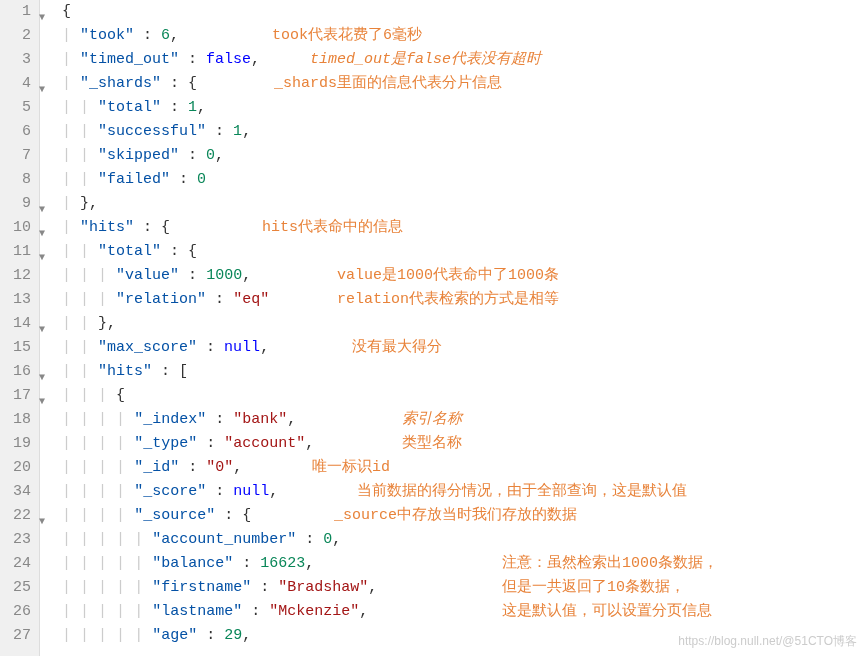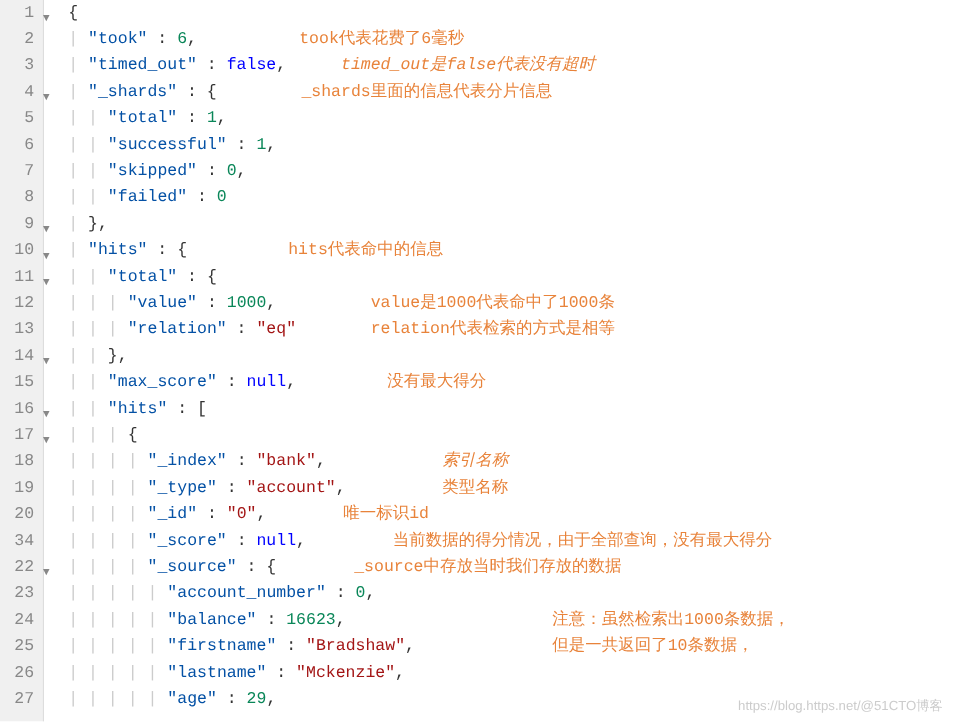--- a/index.html
+++ b/index.html
@@ -124,22 +124,22 @@
       <div class="code-line"><span class="guide">|</span> <span class="guide">|</span> <span class="key">"total"</span><span class="punct"> : {</span></div>
       <div class="code-line"><span class="guide">|</span> <span class="guide">|</span> <span class="guide">|</span> <span class="key">"value"</span><span class="punct"> : </span><span class="number">1000</span><span class="punct">,</span><span class="annotation" style="left: 275px; top: 0px;">value是1000代表命中了1000条</span></div>
       <div class="code-line"><span class="guide">|</span> <span class="guide">|</span> <span class="guide">|</span> <span class="key">"relation"</span><span class="punct"> : </span><span class="string">"eq"</span><span class="annotation" style="left: 275px; top: 0px;">relation代表检索的方式是相等</span></div>
       <div class="code-line"><span class="guide">|</span> <span class="guide">|</span> <span class="punct">},</span></div>
       <div class="code-line"><span class="guide">|</span> <span class="guide">|</span> <span class="key">"max_score"</span><span class="punct"> : </span><span class="null">null</span><span class="punct">,</span><span class="annotation" style="left: 290px; top: 0px;">没有最大得分</span></div>
       <div class="code-line"><span class="guide">|</span> <span class="guide">|</span> <span class="key">"hits"</span><span class="punct"> : [</span></div>
       <div class="code-line"><span class="guide">|</span> <span class="guide">|</span> <span class="guide">|</span> <span class="punct">{</span></div>
       <div class="code-line"><span class="guide">|</span> <span class="guide">|</span> <span class="guide">|</span> <span class="guide">|</span> <span class="key">"_index"</span><span class="punct"> : </span><span class="string">"bank"</span><span class="punct">,</span><span class="annotation" style="left: 340px; top: 0px; font-style: italic;">索引名称</span></div>
       <div class="code-line"><span class="guide">|</span> <span class="guide">|</span> <span class="guide">|</span> <span class="guide">|</span> <span class="key">"_type"</span><span class="punct"> : </span><span class="string">"account"</span><span class="punct">,</span><span class="annotation" style="left: 340px; top: 0px;">类型名称</span></div>
       <div class="code-line"><span class="guide">|</span> <span class="guide">|</span> <span class="guide">|</span> <span class="guide">|</span> <span class="key">"_id"</span><span class="punct"> : </span><span class="string">"0"</span><span class="punct">,</span><span class="annotation" style="left: 250px; top: 0px;">唯一标识id</span></div>
-      <div class="code-line"><span class="guide">|</span> <span class="guide">|</span> <span class="guide">|</span> <span class="guide">|</span> <span class="key">"_score"</span><span class="punct"> : </span><span class="null">null</span><span class="punct">,</span><span class="annotation" style="left: 295px; top: 0px;">当前数据的得分情况，由于全部查询，没有最大得分</span></div>
-      <div class="code-line"><span class="guide">|</span> <span class="guide">|</span> <span class="guide">|</span> <span class="guide">|</span> <span class="key">"_source"</span><span class="punct"> : {</span><span class="annotation" style="left: 260px; top: 0px;">_source中存放当时我们存放的数据</span></div>
+      <div class="code-line"><span class="guide">|</span> <span class="guide">|</span> <span class="guide">|</span> <span class="guide">|</span> <span class="key">"_score"</span><span class="punct"> : </span><span class="null">null</span><span class="punct">,</span><span class="annotation" style="left: 295px; top: 0px;">当前数据的得分情况，由于全部查询，这是默认值</span></div>
+      <div class="code-line"><span class="guide">|</span> <span class="guide">|</span> <span class="guide">|</span> <span class="guide">|</span> <span class="key">"_source"</span><span class="punct"> : {</span><span class="annotation" style="left: 272px; top: 0px;">_source中存放当时我们存放的数据</span></div>
       <div class="code-line"><span class="guide">|</span> <span class="guide">|</span> <span class="guide">|</span> <span class="guide">|</span> <span class="guide">|</span> <span class="key">"account_number"</span><span class="punct"> : </span><span class="number">0</span><span class="punct">,</span></div>
       <div class="code-line"><span class="guide">|</span> <span class="guide">|</span> <span class="guide">|</span> <span class="guide">|</span> <span class="guide">|</span> <span class="key">"balance"</span><span class="punct"> : </span><span class="number">16623</span><span class="punct">,</span><span class="annotation" style="left: 440px; top: 0px;">注意：虽然检索出1000条数据，</span></div>
       <div class="code-line"><span class="guide">|</span> <span class="guide">|</span> <span class="guide">|</span> <span class="guide">|</span> <span class="guide">|</span> <span class="key">"firstname"</span><span class="punct"> : </span><span class="string">"Bradshaw"</span><span class="punct">,</span><span class="annotation" style="left: 440px; top: 0px; font-family: Liberation Mono, monospace;">但是一共返回了10条数据，</span></div>
-      <div class="code-line"><span class="guide">|</span> <span class="guide">|</span> <span class="guide">|</span> <span class="guide">|</span> <span class="guide">|</span> <span class="key">"lastname"</span><span class="punct"> : </span><span class="string">"Mckenzie"</span><span class="punct">,</span></div>
+      <div class="code-line"><span class="guide">|</span> <span class="guide">|</span> <span class="guide">|</span> <span class="guide">|</span> <span class="guide">|</span> <span class="key">"lastname"</span><span class="punct"> : </span><span class="string">"Mckenzie"</span><span class="punct">,</span><span class="annotation" style="left: 440px; top: 0px;">这是默认值，可以设置分页信息</span></div>
       <div class="code-line"><span class="guide">|</span> <span class="guide">|</span> <span class="guide">|</span> <span class="guide">|</span> <span class="guide">|</span> <span class="key">"age"</span><span class="punct"> : </span><span class="number">29</span><span class="punct">,</span></div>
     </div>
 </div>
-<div class="watermark">https://blog.https.net/@51CTO博客</div>
+<div class="watermark">https://blog.null.net/@51CTO博客</div>
 
 </body></html>

